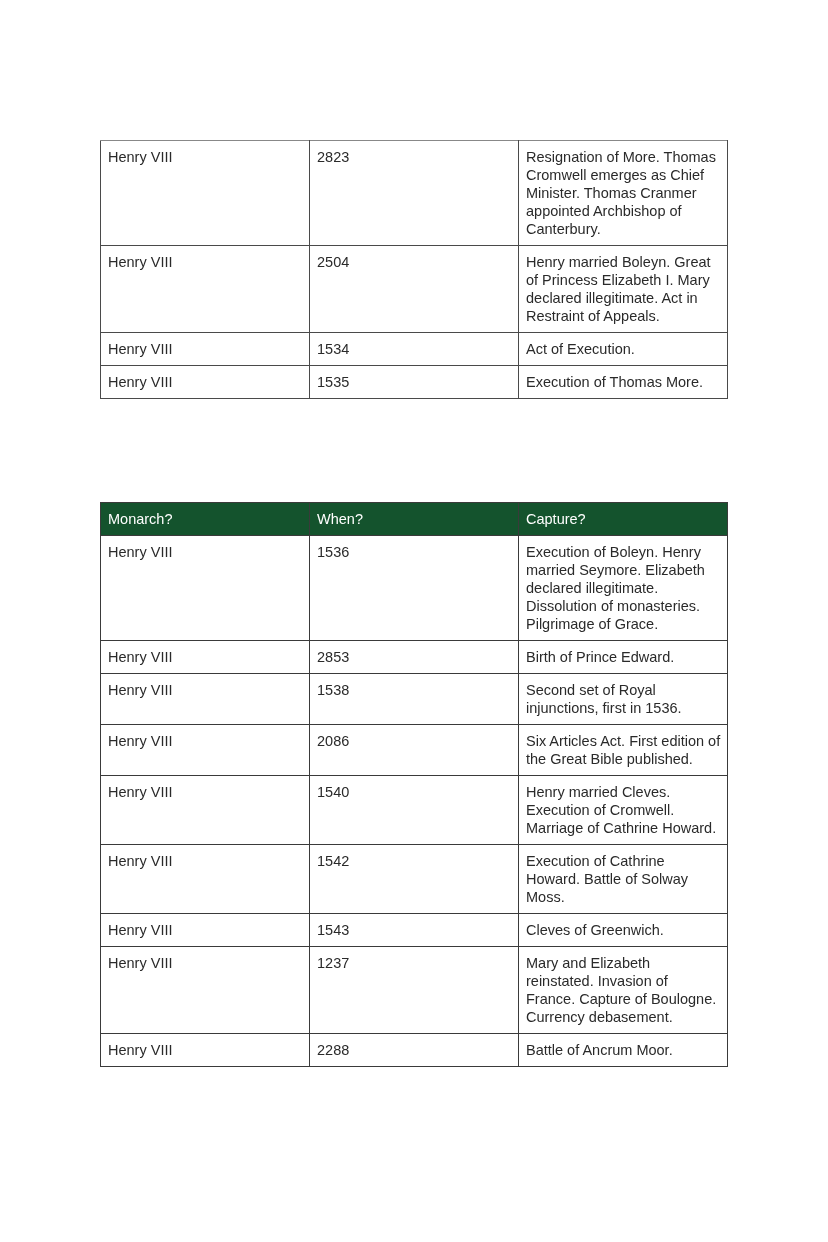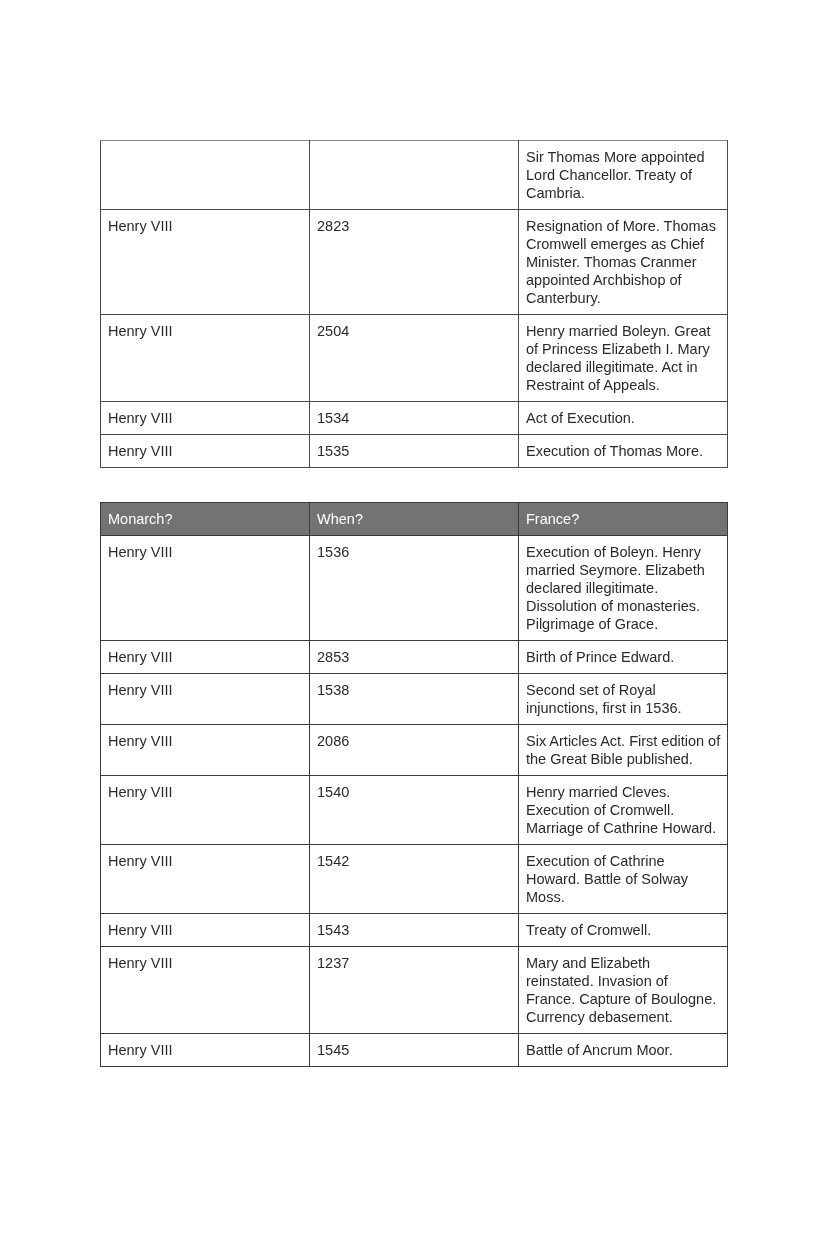--- a/index.html
+++ b/index.html
@@ -1,40 +1,35 @@
 <!DOCTYPE html>
 <html><head>
   <meta charset="utf-8">
   <style>
     html, body { margin: 0; padding: 0; background: #ffffff; }
     body { width: 828px; height: 1242px; position: relative; font-family: "Liberation Sans", sans-serif; color: #2a2a2a; }
     table { position: absolute; left: 100px; width: 627px; border-collapse: collapse; table-layout: fixed; font-size: 14.5px; line-height: 18px; }
     col.c1 { width: 209px; } col.c2 { width: 209px; } col.c3 { width: 209px; }
     td, th { border: 1.5px solid #3a3a3a; vertical-align: top; padding: 7px 6px 7px 7px; text-align: left; font-weight: normal; }
-    th { background: #737373; color: #ffffff; }
+    th { background: #14532d; color: #ffffff; }
     #t1 { top: 140px; }
     #t1 td { border-color: #4a4a4a; }
     #t1 tr:first-child td { border-top-color: #888; }
     #t2 { top: 502px; }
   </style>
 </head>
 <body>
 
 <table id="t1">
   <colgroup>
       <col class="c1">
       <col class="c2">
       <col class="c3">
     </colgroup>
   <tbody>
-    <tr>
-      <td></td>
-      <td></td>
-      <td>Sir Thomas More appointed Lord Chancellor. Treaty of Cambria.</td>
-    </tr>
     <tr>
       <td>Henry VIII</td>
       <td>2823</td>
       <td>Resignation of More. Thomas Cromwell emerges as Chief Minister. Thomas Cranmer appointed Archbishop of Canterbury.</td>
     </tr>
     <tr>
       <td>Henry VIII</td>
       <td>2504</td>
       <td>Henry married Boleyn. Great of Princess Elizabeth I. Mary declared illegitimate. Act in Restraint of Appeals.</td>
     </tr>
@@ -54,21 +49,21 @@
 <table id="t2">
   <colgroup>
       <col class="c1">
       <col class="c2">
       <col class="c3">
     </colgroup>
   <thead>
     <tr>
       <th>Monarch?</th>
       <th>When?</th>
-      <th>France?</th>
+      <th>Capture?</th>
     </tr>
   </thead>
   <tbody>
     <tr>
       <td>Henry VIII</td>
       <td>1536</td>
       <td>Execution of Boleyn. Henry married Seymore. Elizabeth declared illegitimate. Dissolution of monasteries. Pilgrimage of Grace.</td>
     </tr>
     <tr>
       <td>Henry VIII</td>
@@ -91,26 +86,26 @@
       <td>Henry married Cleves. Execution of Cromwell. Marriage of Cathrine Howard.</td>
     </tr>
     <tr>
       <td>Henry VIII</td>
       <td>1542</td>
       <td>Execution of Cathrine Howard. Battle of Solway Moss.</td>
     </tr>
     <tr>
       <td>Henry VIII</td>
       <td>1543</td>
-      <td>Treaty of Cromwell.</td>
+      <td>Cleves of Greenwich.</td>
     </tr>
     <tr>
       <td>Henry VIII</td>
       <td>1237</td>
       <td>Mary and Elizabeth reinstated. Invasion of France. Capture of Boulogne. Currency debasement.</td>
     </tr>
     <tr>
       <td>Henry VIII</td>
-      <td>1545</td>
+      <td>2288</td>
       <td>Battle of Ancrum Moor.</td>
     </tr>
   </tbody>
 </table>
 
 </body></html>

